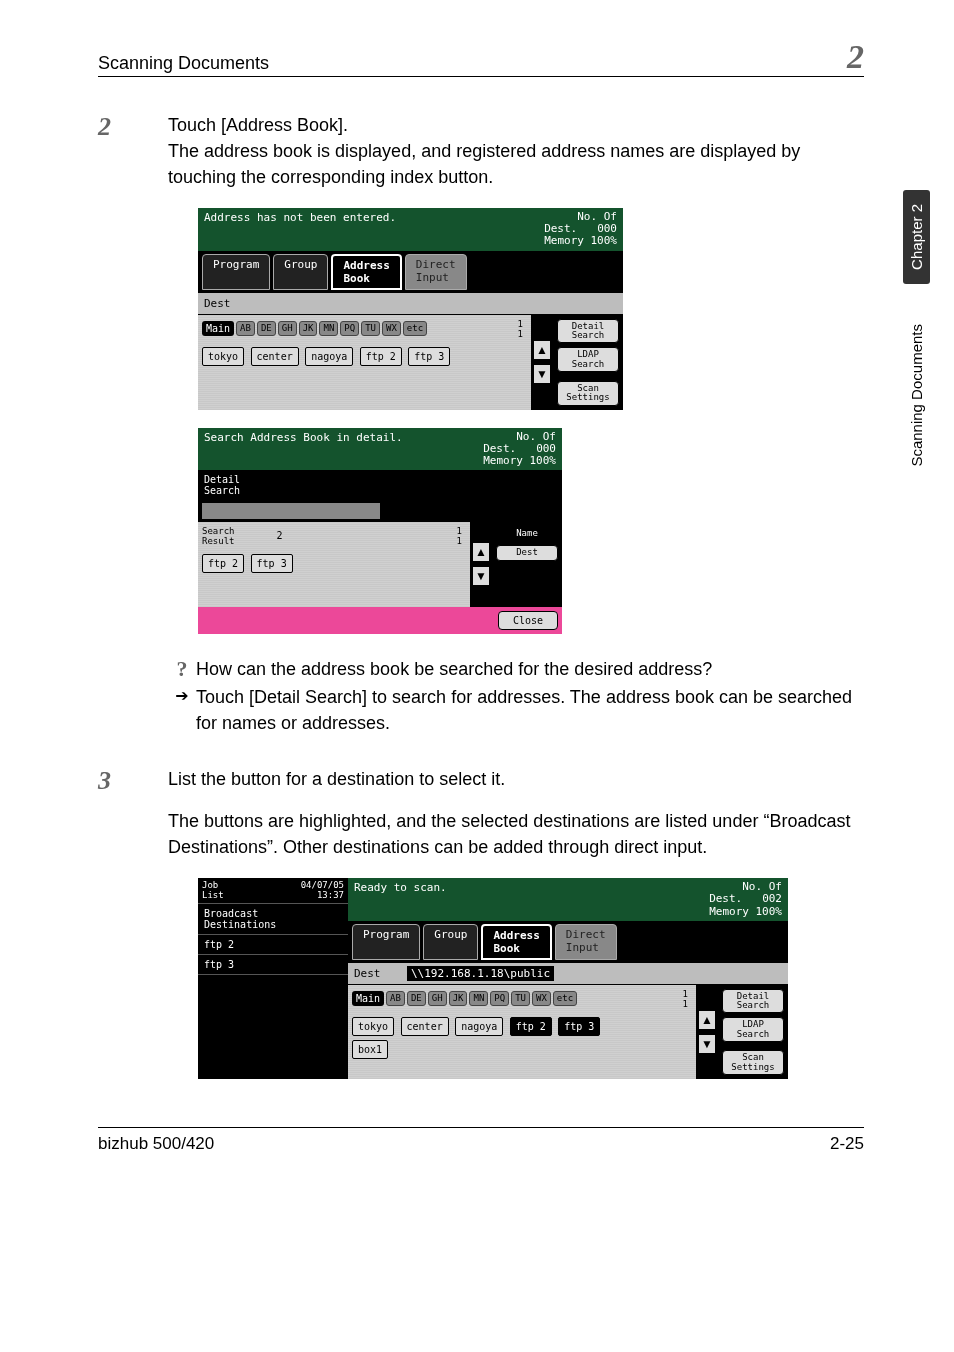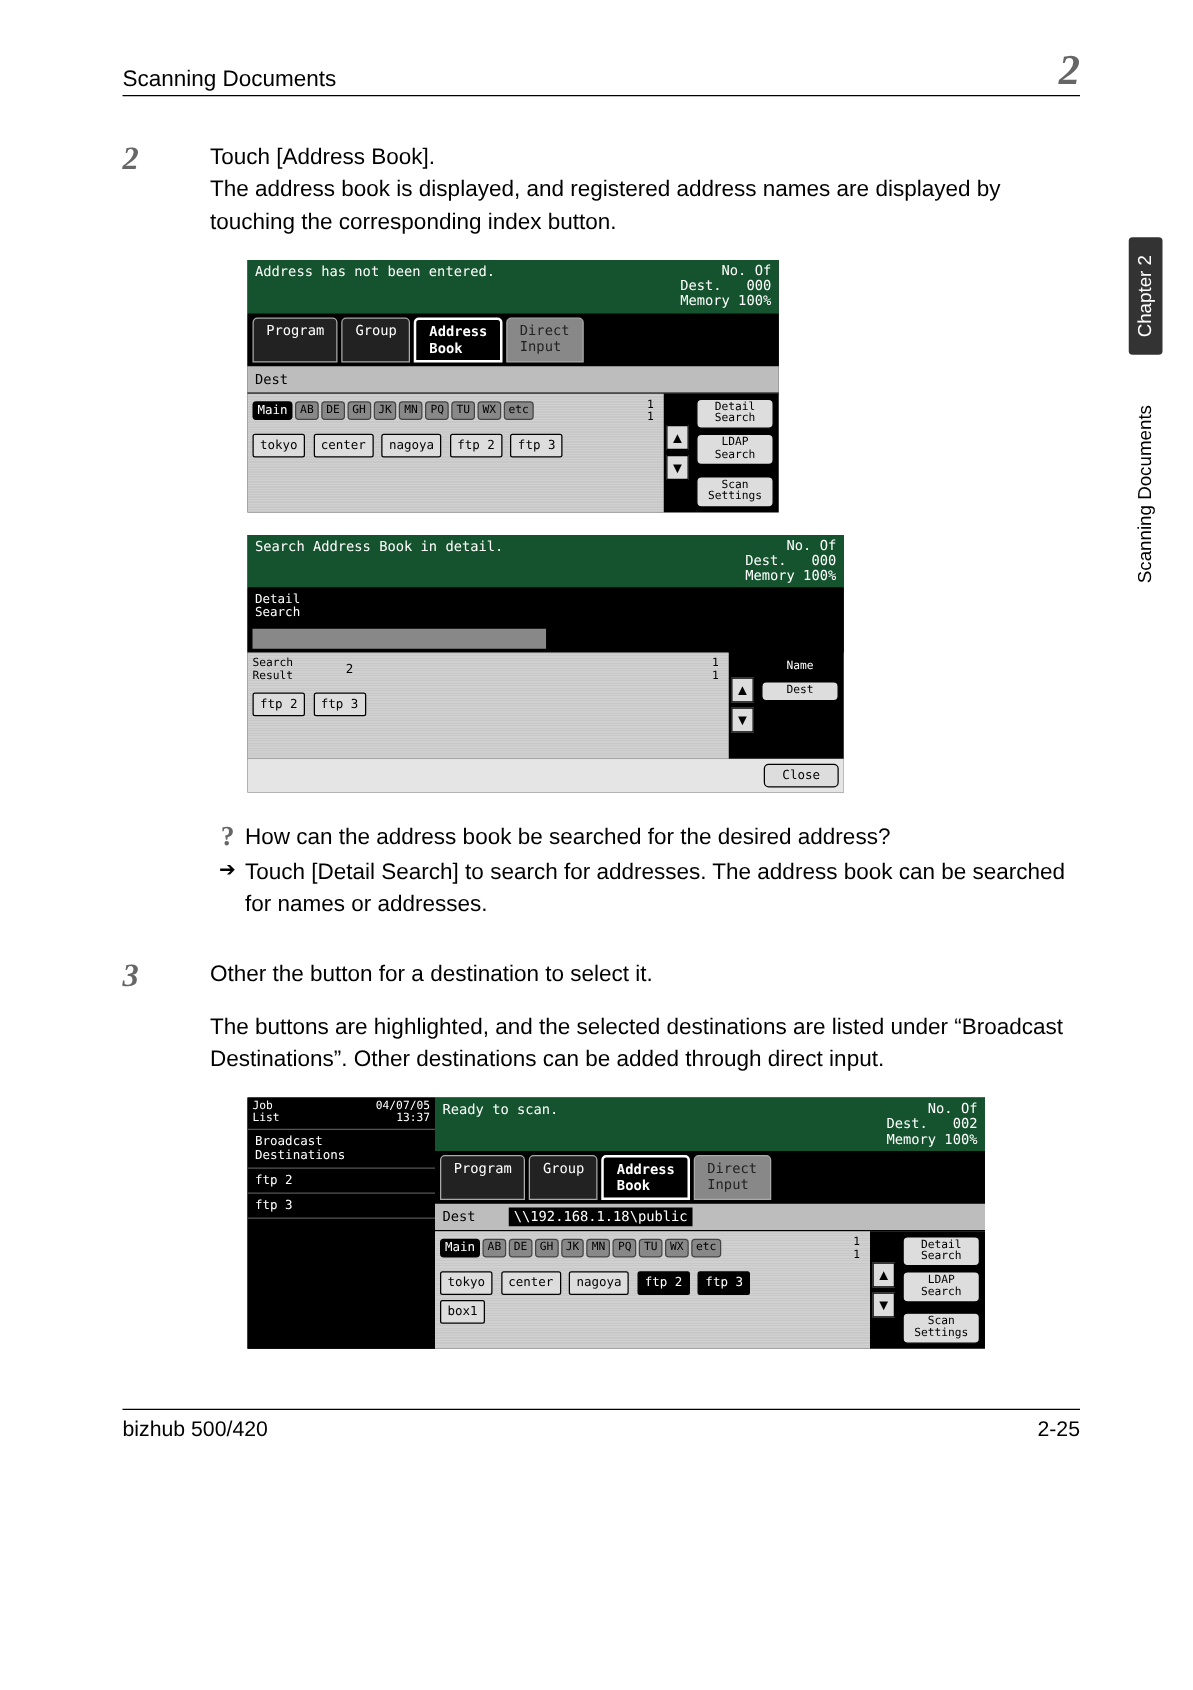--- a/index.html
+++ b/index.html
@@ -52,21 +52,21 @@
     line-height: 1.45;
   }
   .screenshot {
     background: #000;
     margin: 18px 0 18px 100px;
     width: 425px;
   }
   .screenshot2 {
     background: #000;
     margin: 10px 0 22px 100px;
-    width: 477px;
+    width: 364px;
   }
   .screenshot-wide {
     background: #000;
     margin: 18px 0 10px 100px;
     width: 590px;
   }
   .sc-head {
     background: #14532d;
     color: #fff;
     display: flex;
@@ -189,21 +189,21 @@
   }
   .arrow-btn {
     background:#ddd;
     border:1px solid #000;
     height:20px;
     text-align:center;
     font-size:12px;
     line-height:18px;
   }
   .sc-footer {
-    background:#e5e5e5;
+    background:#ec4899;
     display:flex;
     justify-content:flex-end;
     padding:4px;
   }
   .close-btn {
     background:#ddd;
     border:1px solid #000;
     font-family: monospace;
     font-size:10px;
     padding:3px 14px;
@@ -439,21 +439,21 @@
     <div class="q-text">How can the address book be searched for the desired address?</div>
   </div>
   <div class="q-row" style="margin-bottom:30px;">
     <div class="arrow-mark">➔</div>
     <div class="q-text">Touch [Detail Search] to search for addresses. The address book can be searched for names or addresses.</div>
   </div>
 
   <div class="step-row">
     <div class="step-num">3</div>
     <div class="step-text">
-      <div>Other the button for a destination to select it.</div>
+      <div>List the button for a destination to select it.</div>
     </div>
   </div>
   <div class="step-row" style="margin-top:12px;">
     <div class="step-num"></div>
     <div class="step-text">The buttons are highlighted, and the selected destinations are listed under “Broadcast Destinations”. Other destinations can be added through direct input.</div>
   </div>
 
   <div class="screenshot-wide">
     <div class="wide-flex">
       <div class="job-panel">

